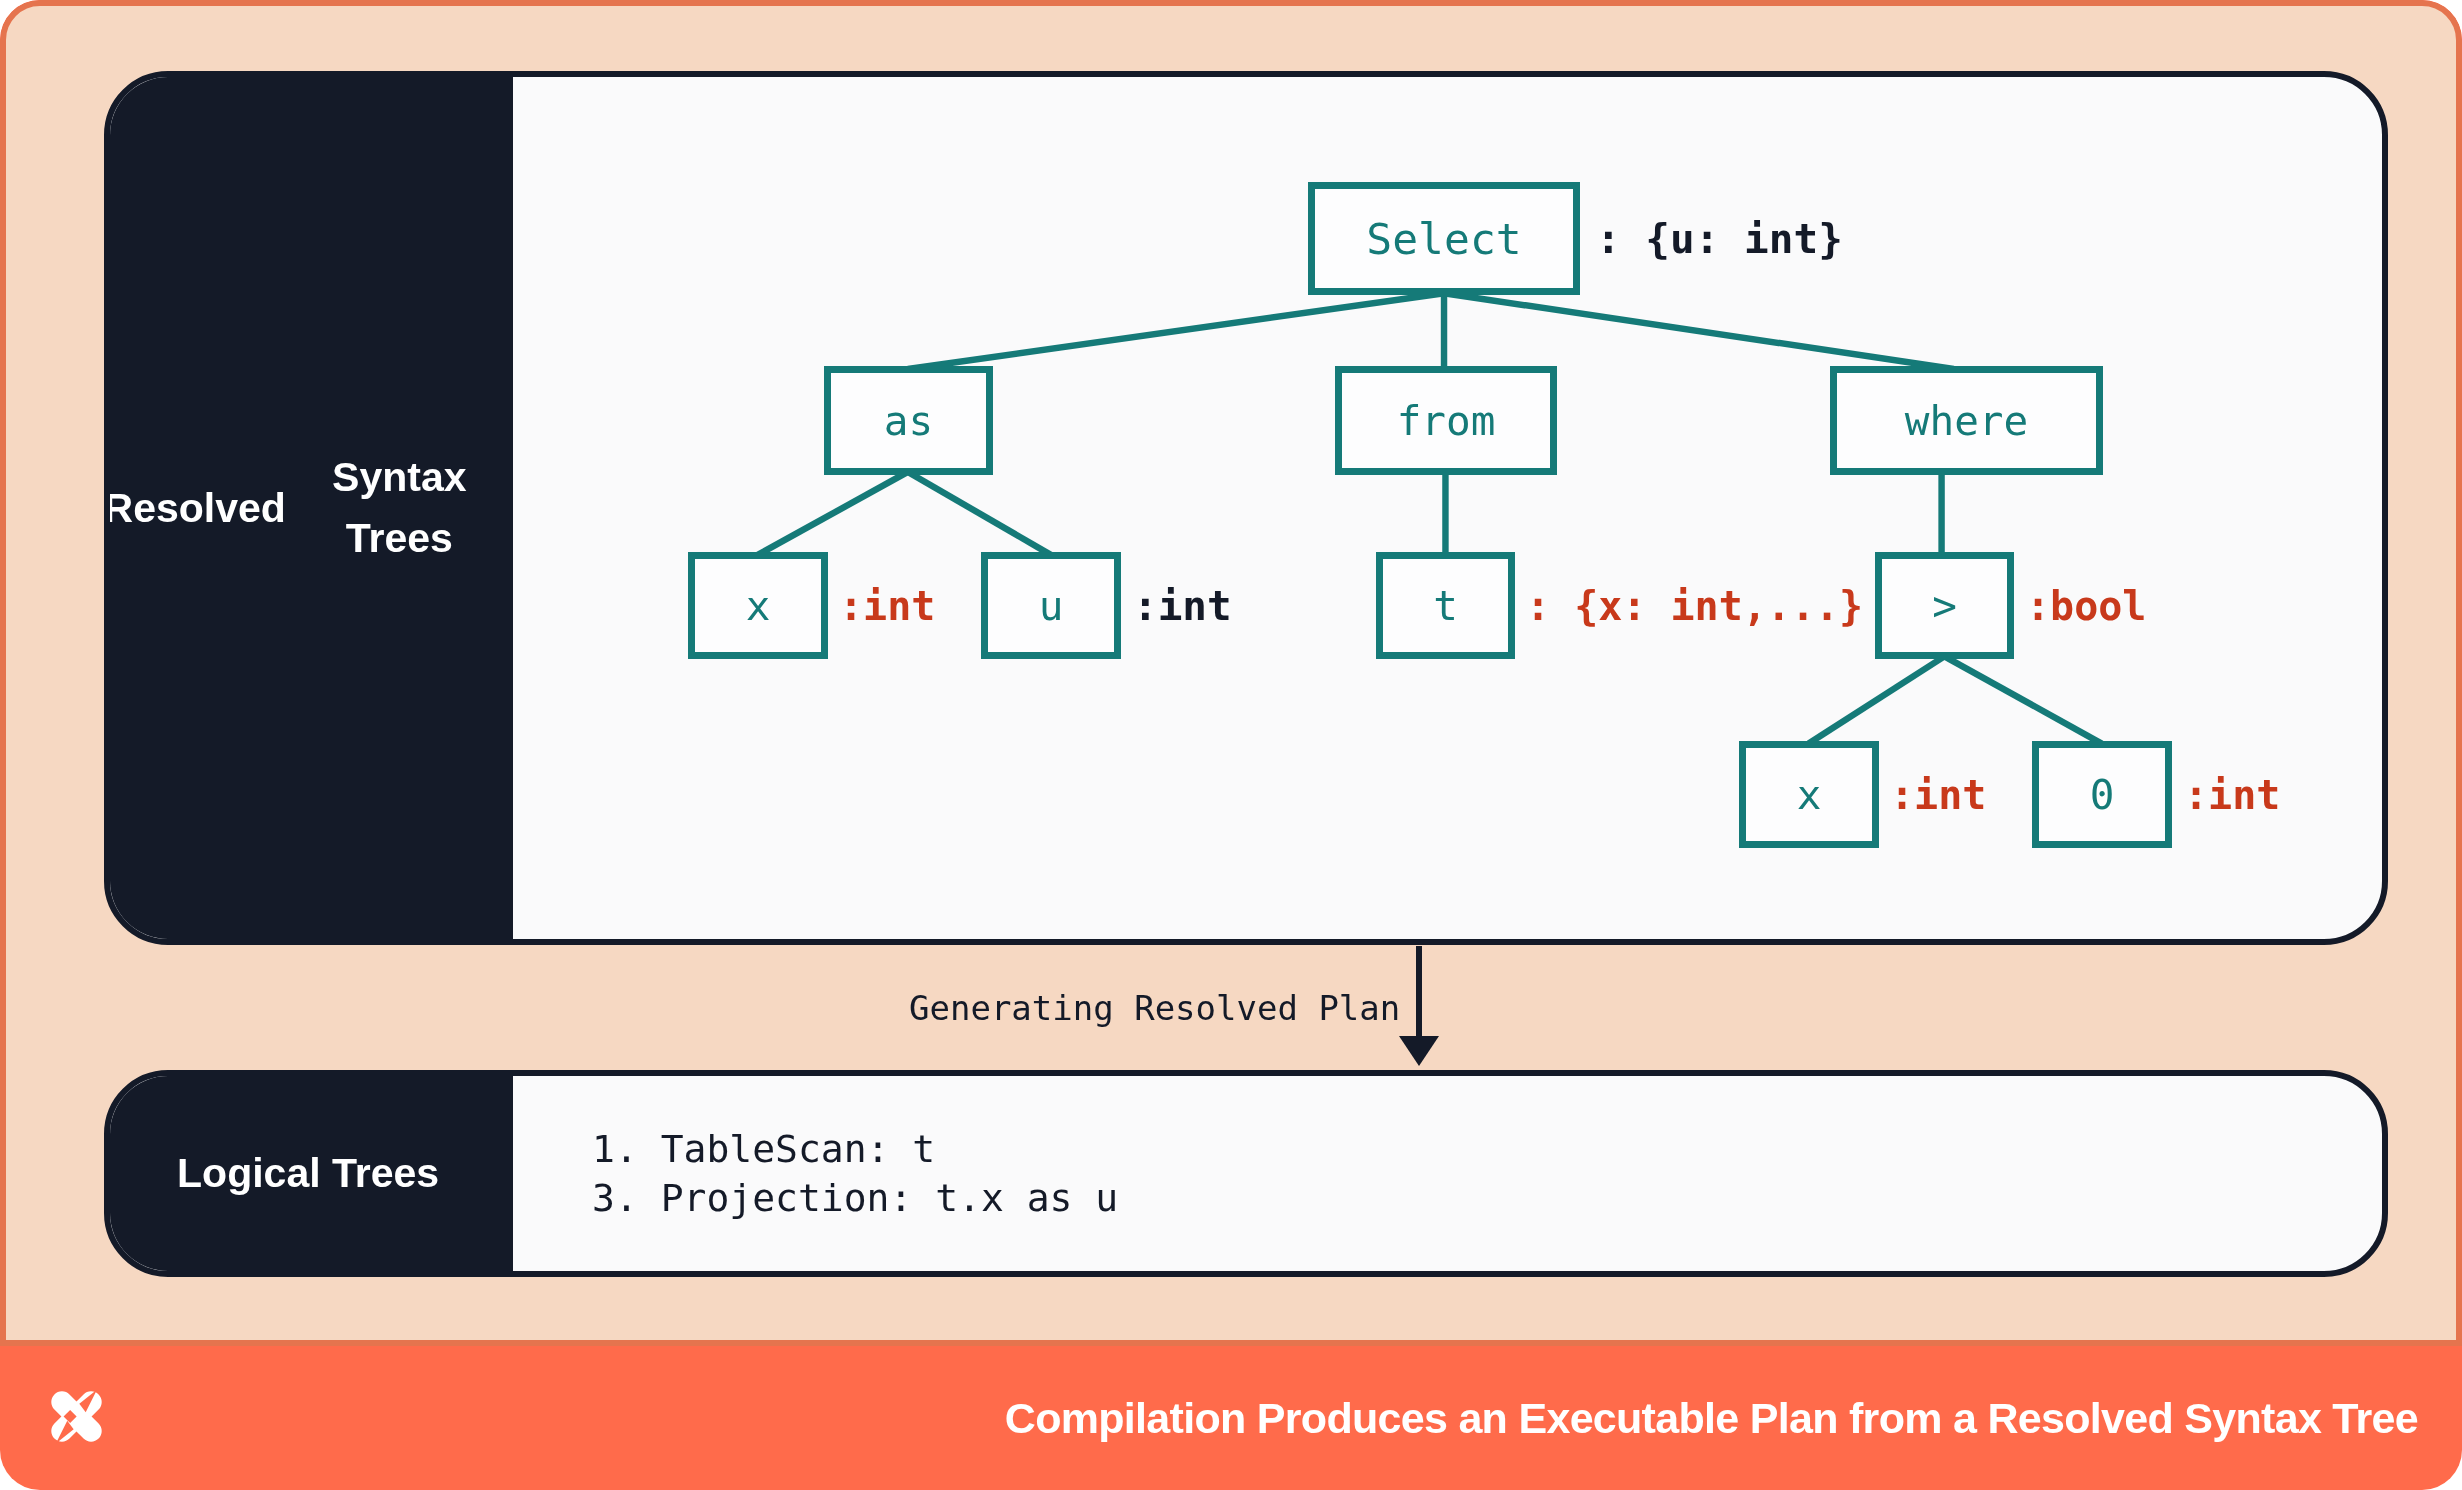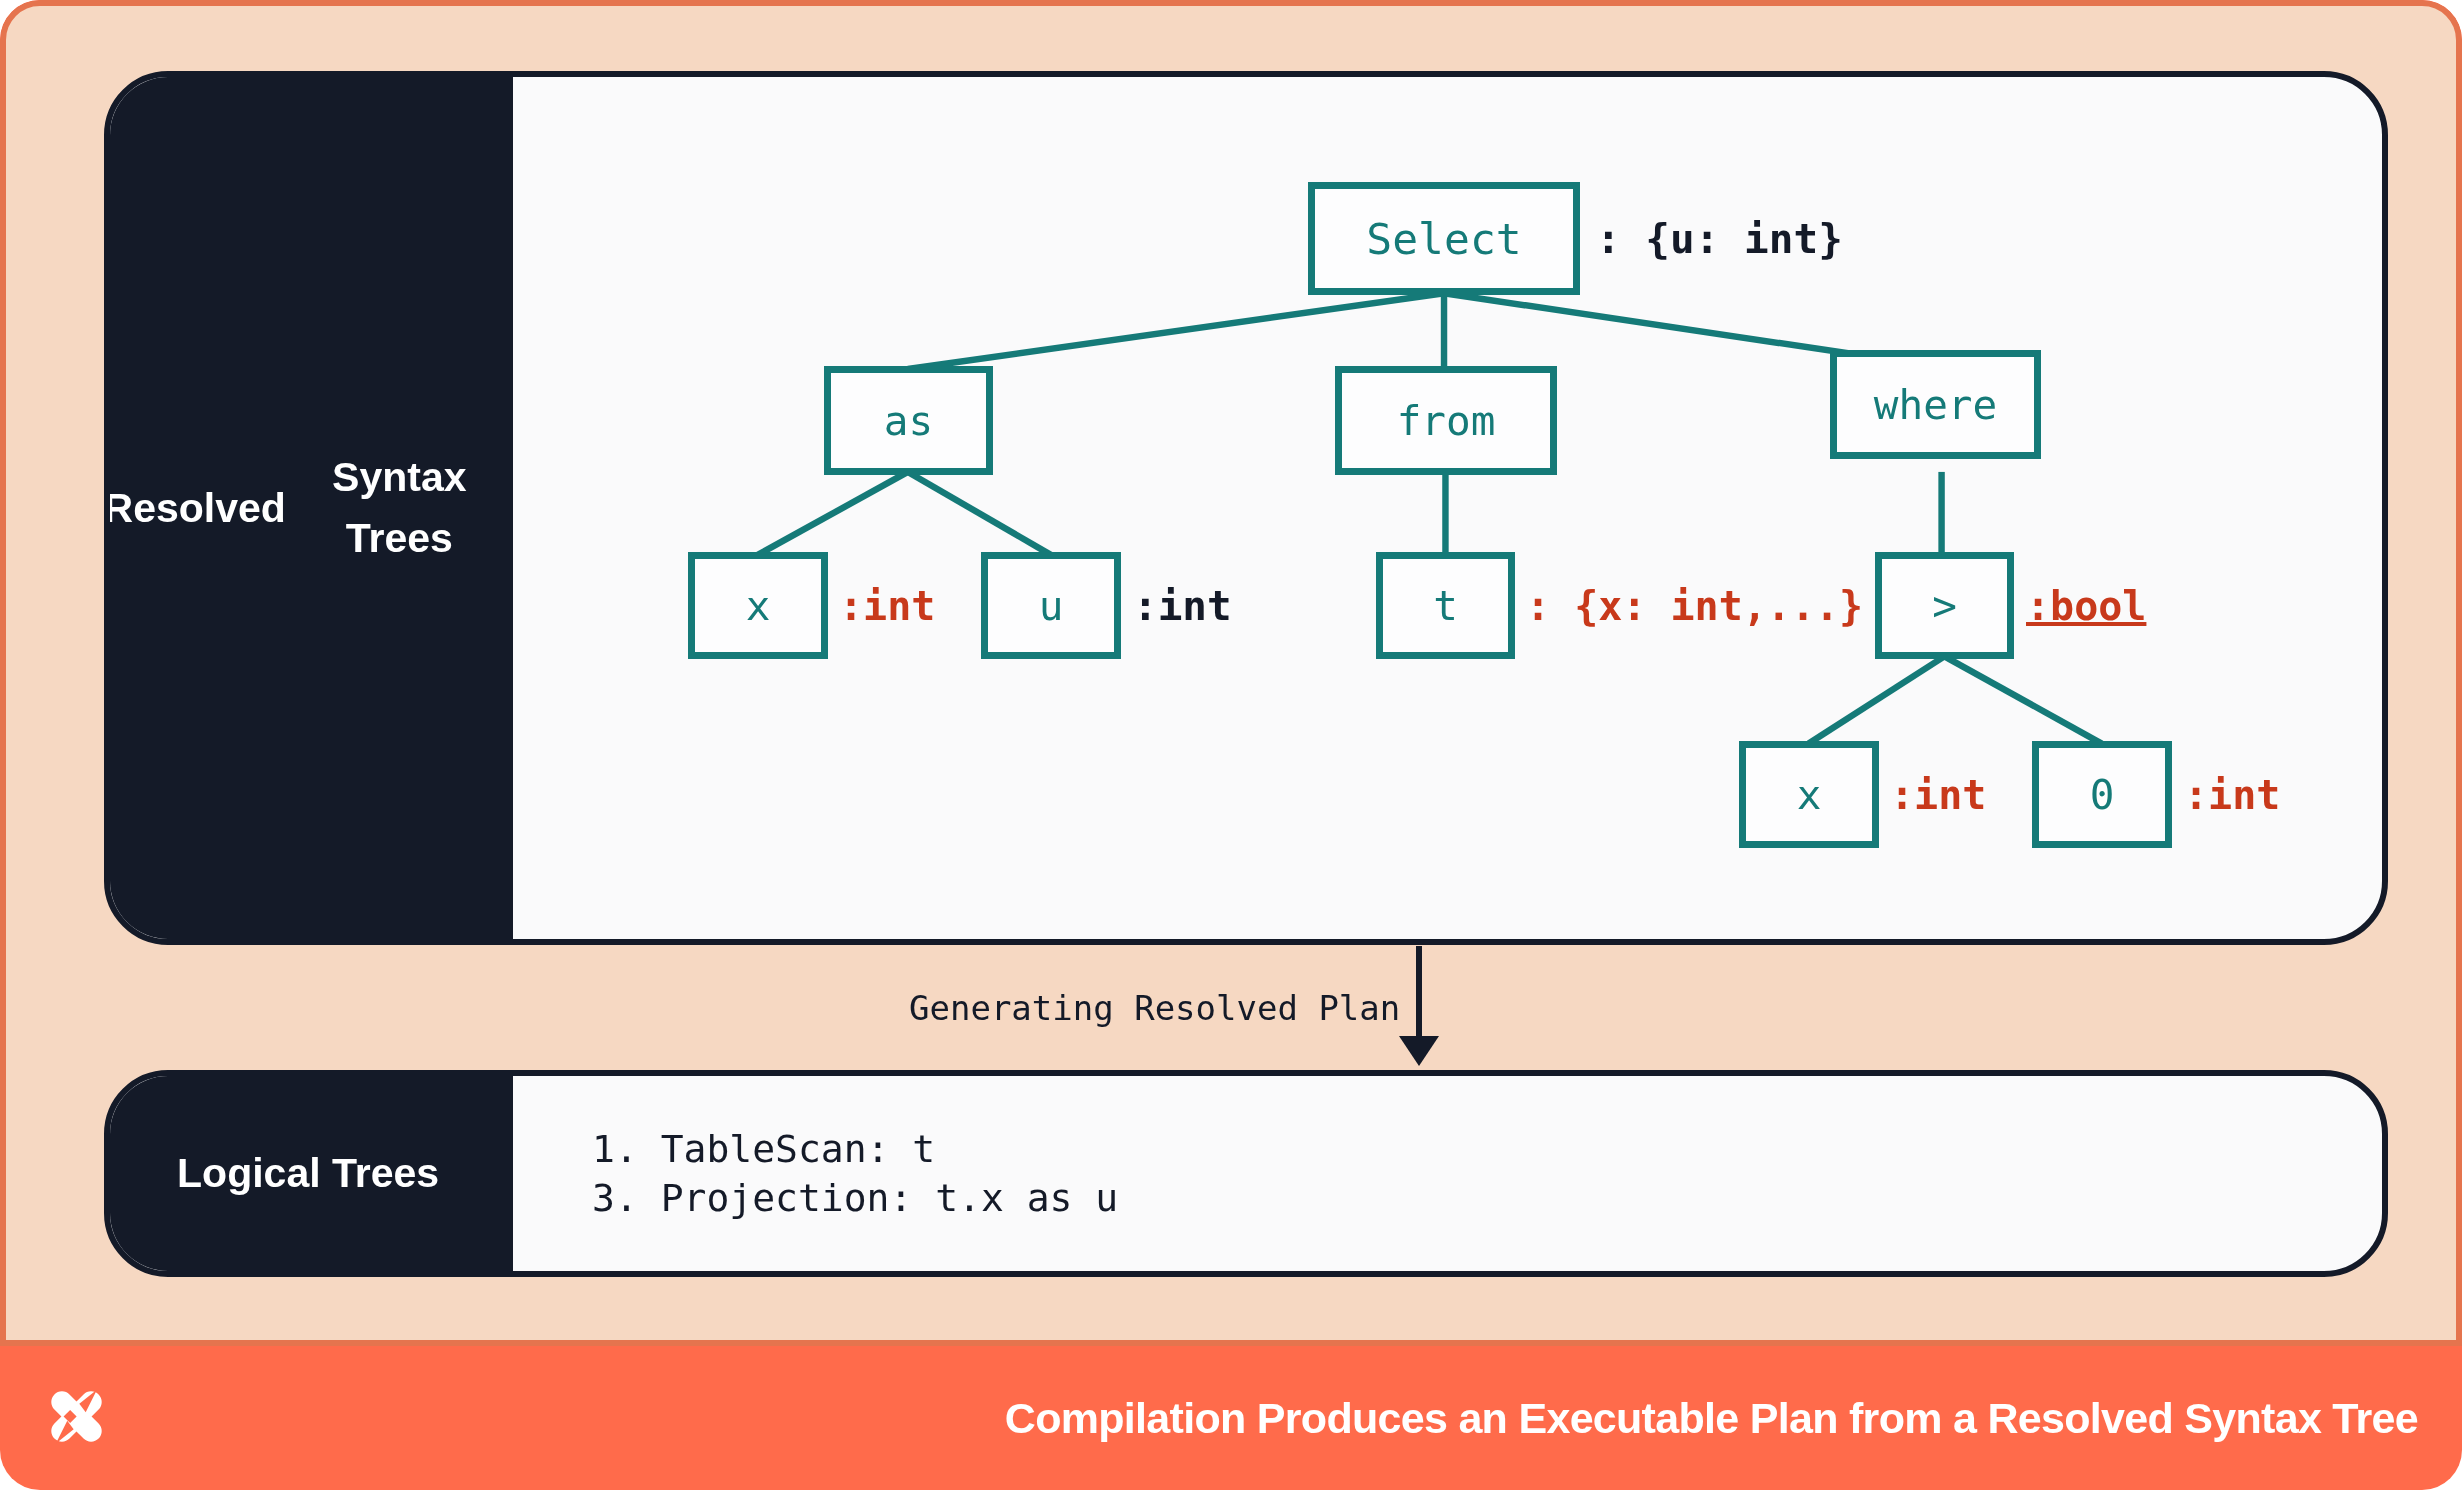--- a/index.html
+++ b/index.html
@@ -166,33 +166,33 @@
       <line x1="2720" y1="918" x2="2530" y2="1040"></line>
       <line x1="2720" y1="918" x2="2940" y2="1040"></line>
     </g>
   </svg>
 
   <div class="node root" style="left:1308px; top:182px; width:272px; height:113px;">Select</div>
   <div class="ann navy" style="left:1596px; top:182px; height:113px;">: {u: int}</div>
 
   <div class="node" style="left:1335px; top:366px; width:222px; height:109px;">from</div>
   <div class="node" style="left:824px; top:366px; width:169px; height:109px;">as</div>
-  <div class="node" style="left:1830px; top:350px; width:211px; height:109px;">where</div>
+  <div class="node" style="left:1830px; top:366px; width:273px; height:109px;">where</div>
 
   <div class="node" style="left:688px; top:552px; width:140px; height:107px;">x</div>
   <div class="ann red" style="left:839px; top:552px; height:107px;">:int</div>
 
   <div class="node" style="left:981px; top:552px; width:140px; height:107px;">u</div>
   <div class="ann navy" style="left:1133px; top:552px; height:107px;">:int</div>
 
   <div class="node" style="left:1376px; top:552px; width:139px; height:107px;">t</div>
   <div class="ann red" style="left:1526px; top:552px; height:107px;">: {x: int,...}</div>
 
   <div class="node" style="left:1875px; top:552px; width:139px; height:107px;">&gt;</div>
-  <div class="ann red" style="left:2026px; top:552px; height:107px;text-decoration:underline;">:bool</div>
+  <div class="ann red" style="left:2026px; top:552px; height:107px;">:bool</div>
 
   <div class="node" style="left:1739px; top:741px; width:140px; height:107px;">x</div>
   <div class="ann red" style="left:1890px; top:741px; height:107px;">:int</div>
 
   <div class="node" style="left:2032px; top:741px; width:140px; height:107px;">0</div>
   <div class="ann red" style="left:2184px; top:741px; height:107px;">:int</div>
 
   <div class="transition-label">Generating Resolved Plan</div>
   <div class="arrow-line"></div>
   <div class="arrow-head"></div>

